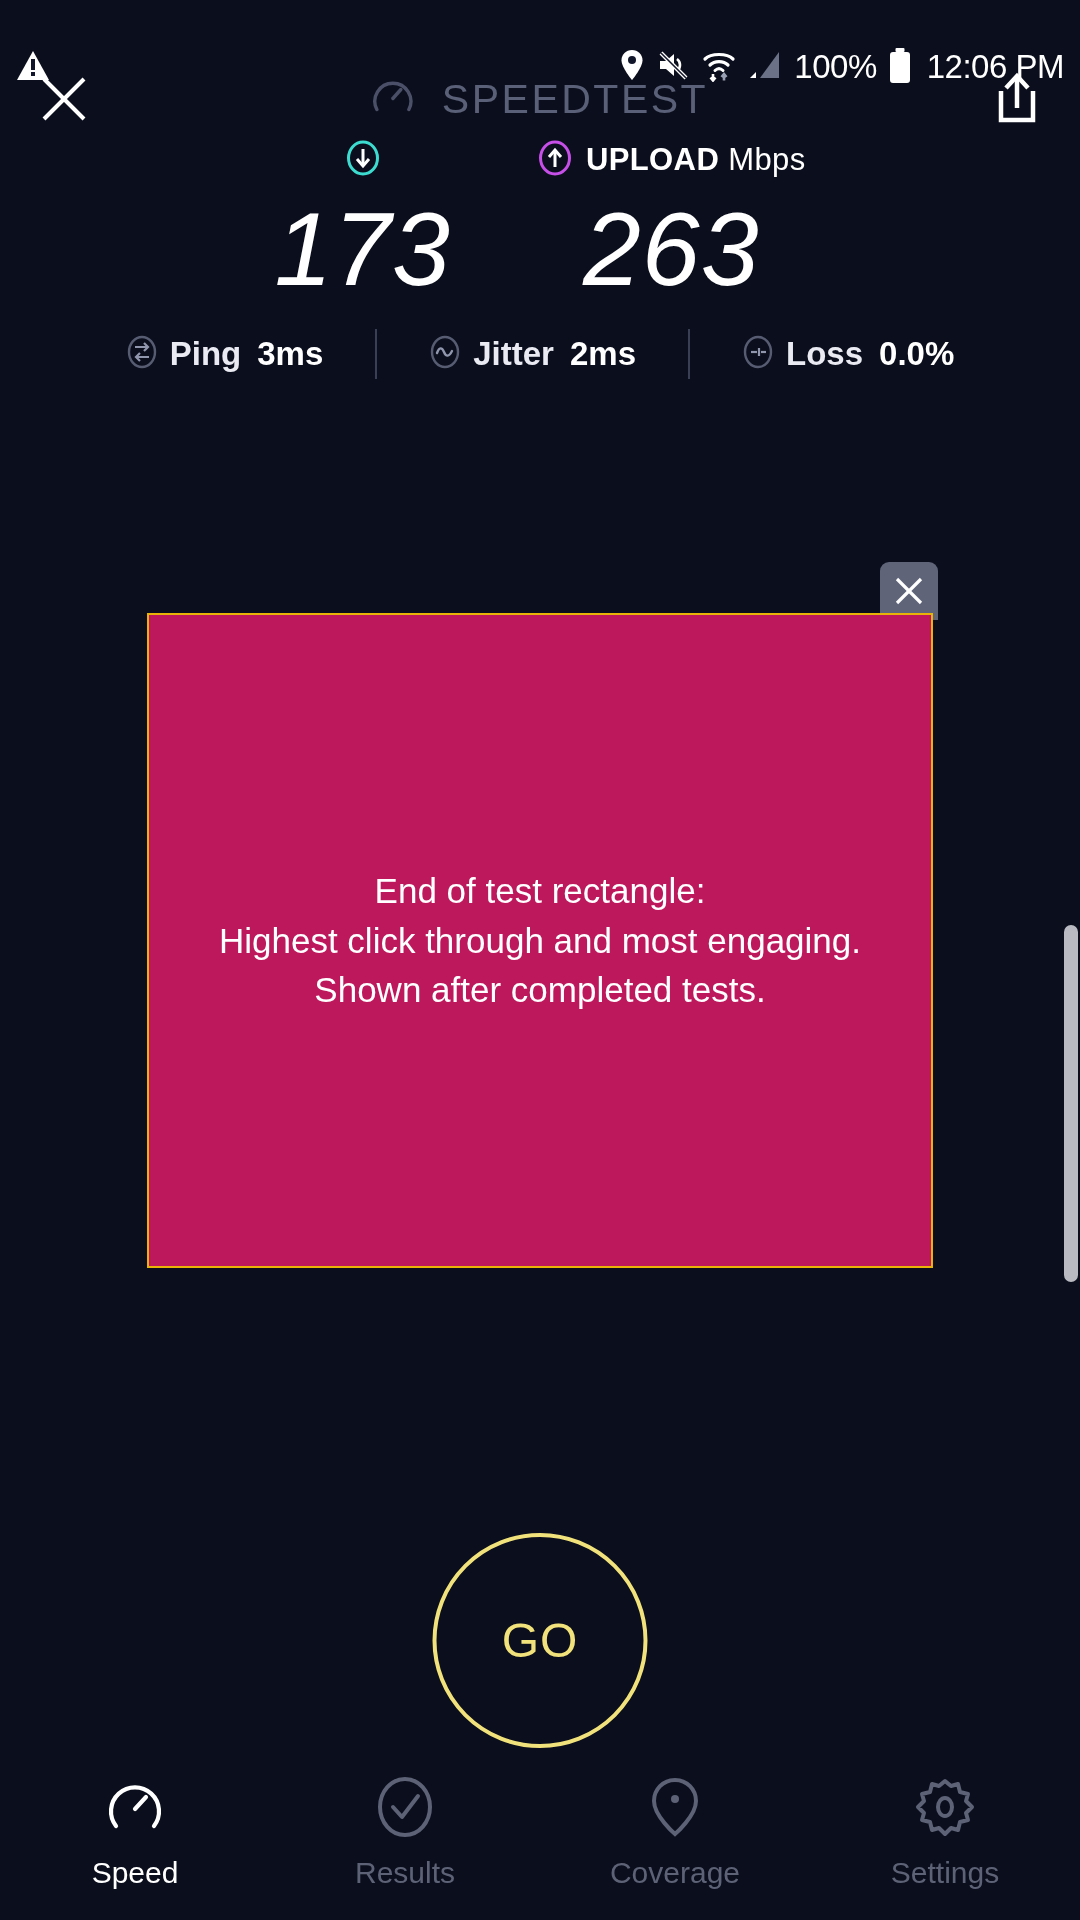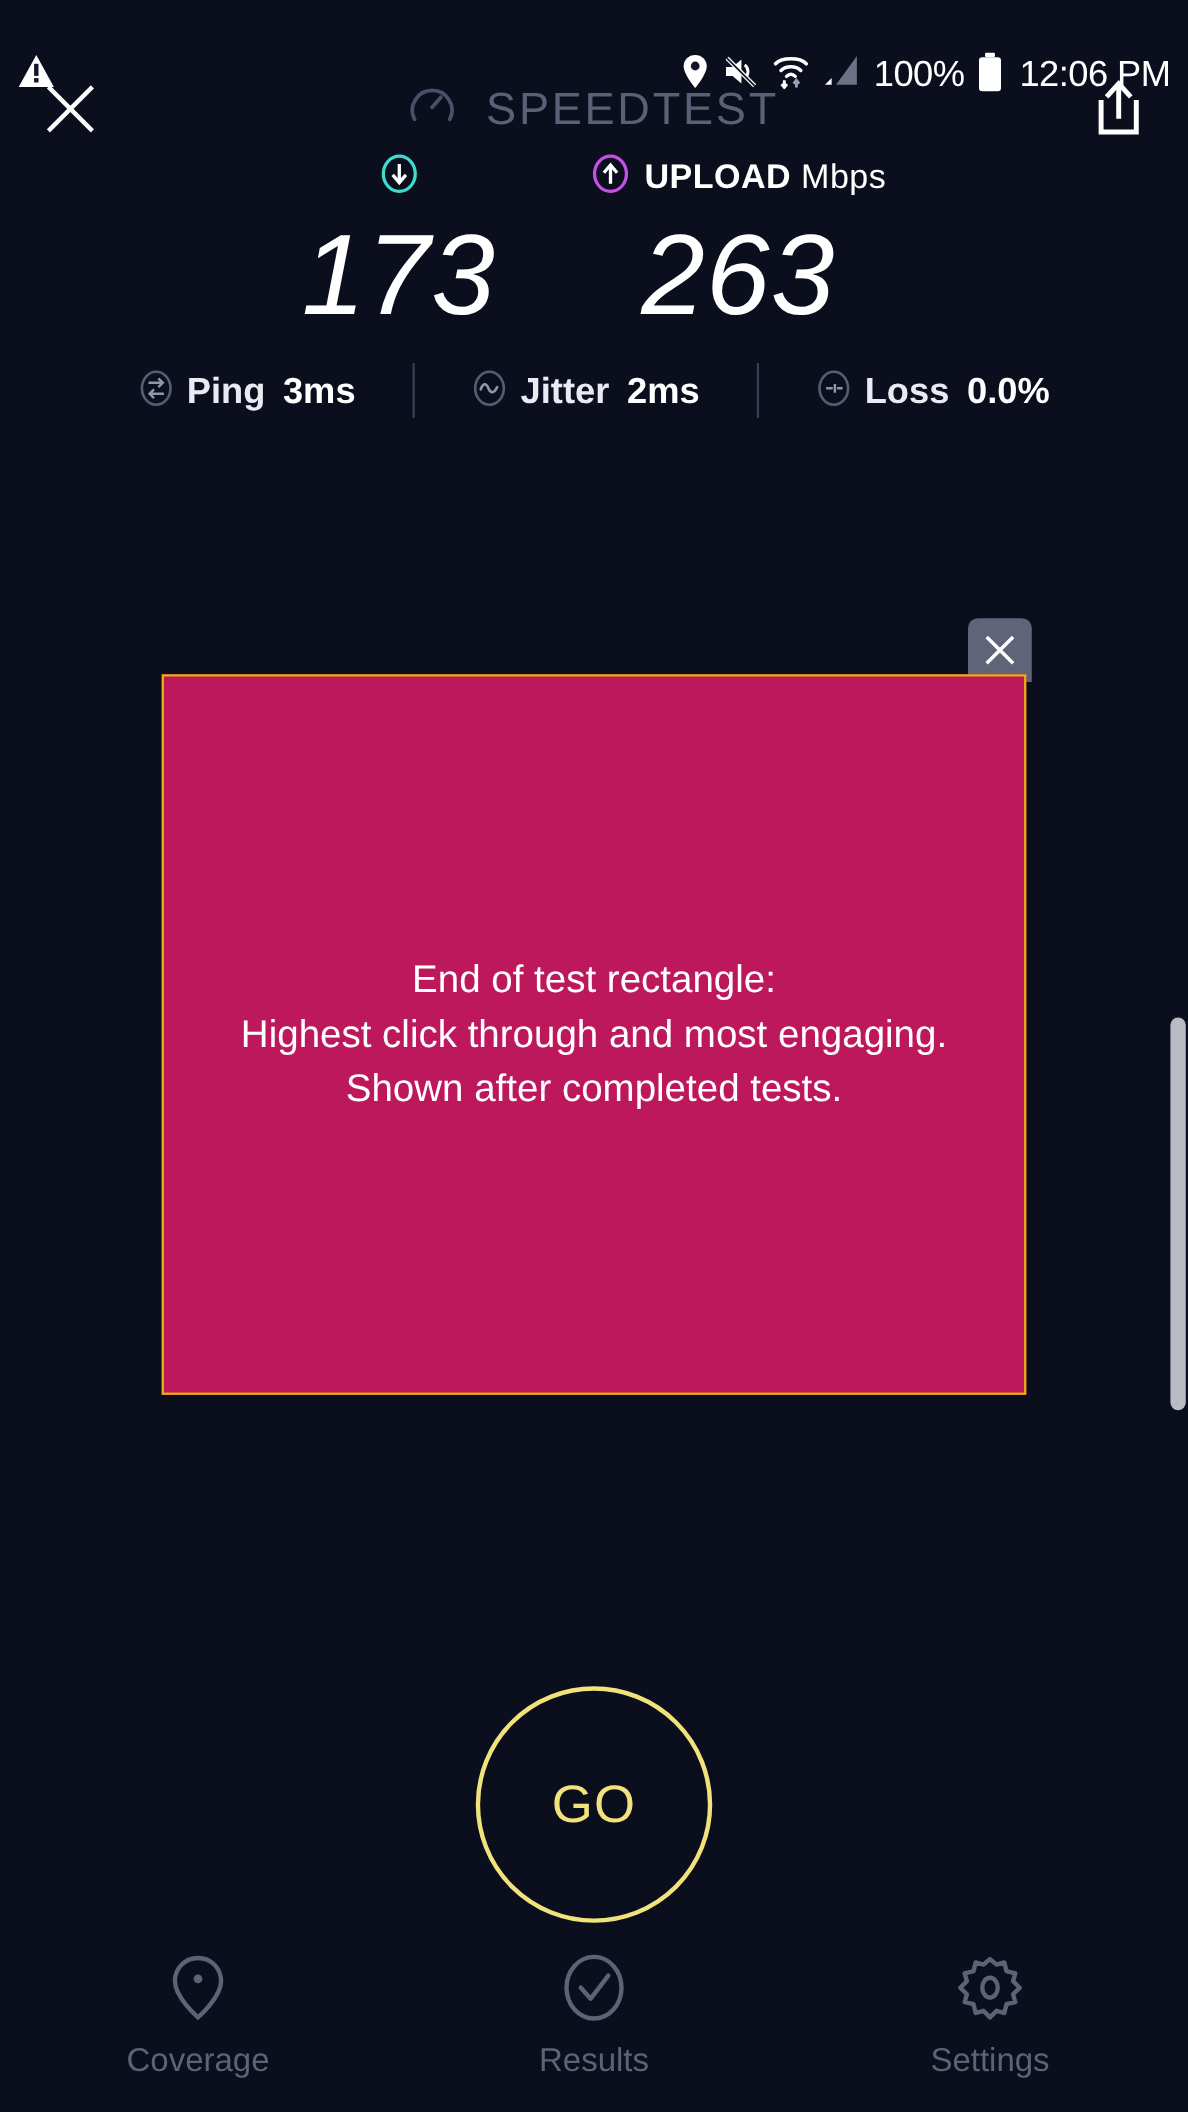--- a/index.html
+++ b/index.html
@@ -309,44 +309,53 @@
   </div>
 
   <div class="scrollbar"></div>
 
   <div class="go-btn">
     <span class="go-label">GO</span>
   </div>
 
   <div class="bottomnav">
 
+    <div class="nav-item active">
+      <span>
+        <svg width="62" height="62" viewBox="0 0 62 62">
+          <path d="M12 50 A24 24 0 1 1 50 50" stroke="#ffffff" stroke-width="4.2" fill="none" stroke-linecap="round"></path>
+          <line x1="31" y1="33" x2="42" y2="21" stroke="#ffffff" stroke-width="4.2" stroke-linecap="round"></line>
+        </svg>
+      </span>
+      <span class="nav-label">Speed</span>
+    </div>
+
+    <div class="nav-item">
+      <span>
+        <svg width="62" height="62" viewBox="0 0 62 62">
+          <ellipse cx="31" cy="31" rx="25" ry="28" stroke="#5d6276" stroke-width="4" fill="none"></ellipse>
+          <path d="M19 31 L28 41 L44 20" stroke="#5d6276" stroke-width="4" fill="none" stroke-linecap="round" stroke-linejoin="round"></path>
+        </svg>
+      </span>
+      <span class="nav-label">Results</span>
+    </div>
 
     <div class="nav-item">
       <span>
         <svg width="62" height="62" viewBox="0 0 62 62">
           <path d="M31 4 C19 4 10 13.5 10 25 C10 40 31 58 31 58 C31 58 52 40 52 25 C52 13.5 43 4 31 4 Z" stroke="#5d6276" stroke-width="4" fill="none"></path>
           <circle cx="31" cy="23" r="4" fill="#5d6276"></circle>
         </svg>
       </span>
       <span class="nav-label">Coverage</span>
     </div>
 
     <div class="nav-item">
       <span>
         <svg width="62" height="62" viewBox="0 0 62 62">
-          <ellipse cx="31" cy="31" rx="25" ry="28" stroke="#5d6276" stroke-width="4" fill="none"></ellipse>
-          <path d="M19 31 L28 41 L44 20" stroke="#5d6276" stroke-width="4" fill="none" stroke-linecap="round" stroke-linejoin="round"></path>
-        </svg>
-      </span>
-      <span class="nav-label">Results</span>
-    </div>
-
-    <div class="nav-item">
-      <span>
-        <svg width="62" height="62" viewBox="0 0 62 62">
           <path d="M31 5 L37 10 L44 8 L46 16 L54 18 L52 25 L58 31 L52 37 L54 44 L46 46 L44 54 L37 52 L31 58 L25 52 L18 54 L16 46 L8 44 L10 37 L4 31 L10 25 L8 18 L16 16 L18 8 L25 10 Z" stroke="#5d6276" stroke-width="4" fill="none" stroke-linejoin="round"></path>
           <ellipse cx="31" cy="31" rx="7" ry="9" stroke="#5d6276" stroke-width="4" fill="none"></ellipse>
         </svg>
       </span>
       <span class="nav-label">Settings</span>
     </div>
 
   </div>
 
 </div>

